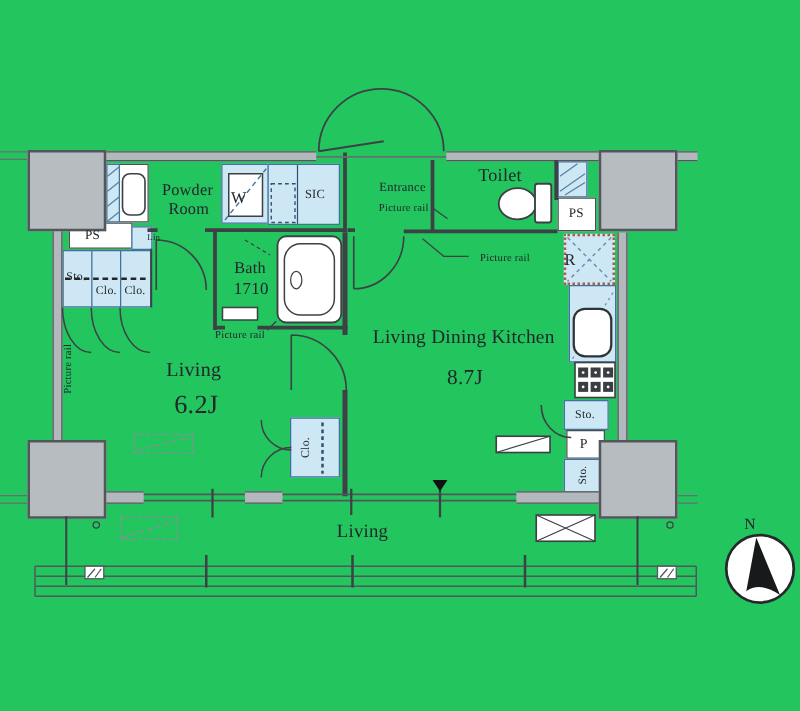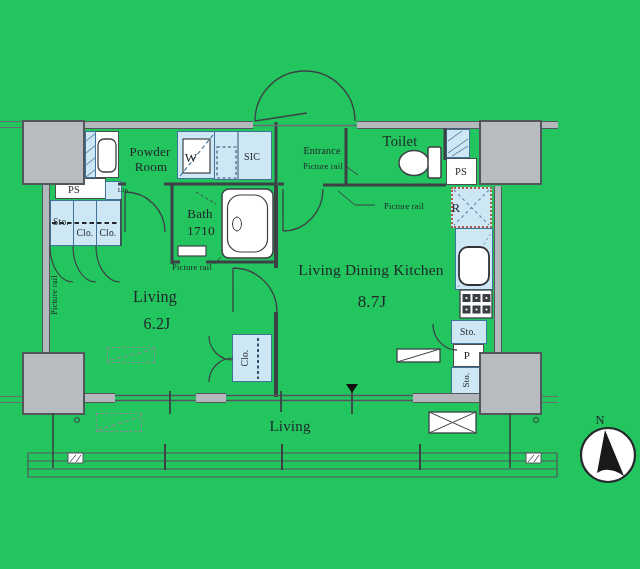--- a/index.html
+++ b/index.html
@@ -153,21 +153,21 @@
   <div class="lbl" style="left:113px;top:190px;font-size:7px;padding-left:20px;">Lin</div>
   <div class="lbl" style="left:61px;top:222px;font-size:9.5px;">Sto.</div>
   <div class="lbl" style="left:85px;top:233px;font-size:9.5px;">Clo.</div>
   <div class="lbl" style="left:108px;top:233px;font-size:9.5px;">Clo.</div>
   <div class="lbl" style="left:200px;top:214px;font-size:13px;">Bath</div>
   <div class="lbl" style="left:201px;top:231px;font-size:13.5px;">1710</div>
   <div class="lbl" style="left:192px;top:267px;font-size:8.5px;">Picture rail</div>
   <div class="lbl v" style="left:54px;top:295px;font-size:8.5px;">Picture rail</div>
   <div class="lbl" style="left:456px;top:208px;font-size:13px;">R</div>
   <div class="lbl" style="left:155px;top:297px;font-size:16px;">Living</div>
-  <div class="lbl" style="left:157px;top:324px;font-size:16px;text-align:center;">6.2J</div>
+  <div class="lbl" style="left:157px;top:324px;font-size:21px;text-align:center;">6.2J</div>
   <div class="lbl" style="left:371px;top:270px;font-size:15.5px;">Living Dining Kitchen</div>
   <div class="lbl" style="left:372px;top:302px;font-size:17px;">8.7J</div>
   <div class="lbl v" style="left:245px;top:358px;font-size:9.5px;">Clo.</div>
   <div class="lbl" style="left:468px;top:332px;font-size:9.5px;">Sto.</div>
   <div class="lbl" style="left:467px;top:355px;font-size:11px;">P</div>
   <div class="lbl v" style="left:466px;top:380px;font-size:9px;">Sto.</div>
   <div class="lbl" style="left:290px;top:426px;font-size:15px;">Living</div>
   <div class="lbl" style="left:600px;top:420px;font-size:12.5px;">N</div>
 
 </div>

